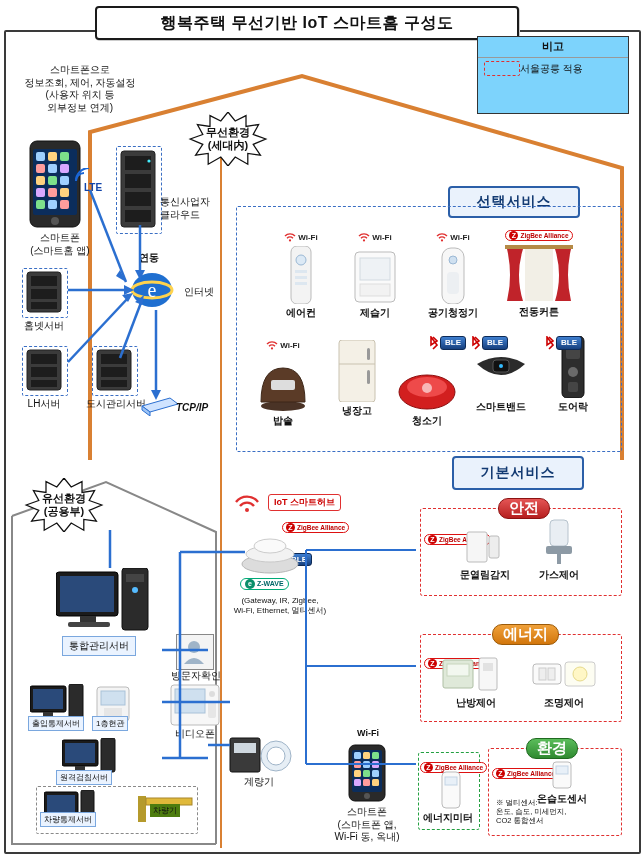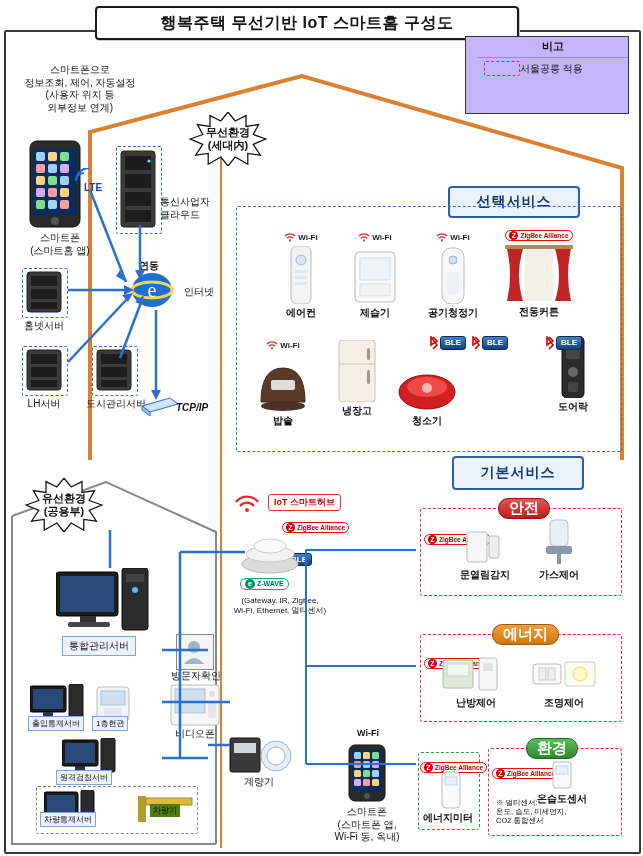--- a/index.html
+++ b/index.html
@@ -21,21 +21,21 @@
     position:absolute;left:95px;top:6px;width:420px;height:30px;
     border:2px solid #1a1a1a;border-radius:4px;
     background:#ffffff;
     display:flex;align-items:center;justify-content:center;
     font-size:16px;font-weight:bold;letter-spacing:0.5px;
     box-shadow:1px 1px 0 #ccc;
   }
   
   .legend{
     position:absolute;right:14px;top:36px;width:150px;height:76px;
-    border:1px solid #333;background:#c4b5fd;padding-left:12px;
+    border:1px solid #333;background:#7dd3fc;
   }
   .legend-title{
     text-align:center;font-size:11px;font-weight:bold;padding:2px 0 3px;
     border-bottom:1px solid #999;
   }
   .legend-row{display:flex;align-items:center;padding:3px 6px;font-size:10px;}
   .legend-swatch{width:34px;height:13px;border-radius:2px;}
   .sw-red{border:1.5px dashed #e03030;}
   .sw-green{border:1.5px dashed #22a040;}
   
@@ -209,21 +209,21 @@
   </svg>
   <div class="lbl" style="left:160px;top:196px;width:70px;text-align:left;white-space:pre-line;">통신사업자
 클라우드</div>
 
   <svg style="position:absolute;left:130px;top:270px;" width="44" height="40">
     <ellipse cx="22" cy="20" rx="20" ry="17" fill="#1f6fd0"></ellipse>
     <ellipse cx="22" cy="20" rx="20" ry="8" fill="none" stroke="#ffd34d" stroke-width="3"></ellipse>
     <text x="22" y="27" font-size="20" font-family="Liberation Serif, serif" fill="#fff" text-anchor="middle">e</text>
   </svg>
   <div class="lbl" style="left:176px;top:286px;width:46px;">인터넷</div>
-  <div class="lbl lbl-b" style="left:126px;top:260px;width:46px;">연동</div>
+  <div class="lbl lbl-b" style="left:126px;top:252px;width:46px;">연동</div>
 
   <div class="dashed-blue" style="left:22px;top:268px;width:44px;height:48px;"></div>
   <svg style="position:absolute;left:26px;top:271px;" width="36" height="42">
     <rect x="1" y="1" width="34" height="40" rx="3" fill="#3b3b3b" stroke="#222"></rect>
     <rect x="5" y="5" width="26" height="10" fill="#1d1d1d"></rect>
     <rect x="5" y="18" width="26" height="10" fill="#1d1d1d"></rect>
     <rect x="5" y="31" width="26" height="7" fill="#1d1d1d"></rect>
   </svg>
   <div class="lbl" style="left:14px;top:320px;width:60px;">홈넷서버</div>
 
@@ -406,20 +406,30 @@
     <div class="devimg">
       <svg width="62" height="46" viewBox="0 0 62 46">
           <ellipse cx="31" cy="26" rx="28" ry="17" fill="#d21f1f" stroke="#8d1010"></ellipse>
           <ellipse cx="31" cy="21" rx="20" ry="10" fill="#ee4a4a"></ellipse>
           <circle cx="31" cy="22" r="5" fill="#fff" opacity=".6"></circle>
         </svg>
     </div>
     <div class="cap">청소기</div>
   </div>
 
+  <div class="dev" style="left:462px;top:336px;">
+    <div class="devimg">
+      <svg width="60" height="52" viewBox="0 0 60 52">
+          <path d="M6 18 q24 -14 48 0 q-24 22 -48 0z" fill="#2b2b2b"></path>
+          <rect x="22" y="14" width="16" height="12" rx="3" fill="#111" stroke="#555"></rect>
+          <circle cx="30" cy="20" r="2" fill="#3bf"></circle>
+        </svg>
+    </div>
+    <div class="cap">스마트밴드</div>
+  </div>
   <div style="position:absolute;left:470px;top:336px;display:flex;">
     <svg width="10" height="14" viewBox="0 0 10 14" style="margin-right:2px;">
         <path d="M5 1 L9 5 L3 9 L3 1 L9 9 L5 13" fill="none" stroke="#c00" stroke-width="1.6"></path>
       </svg>
     <span class="ble">BLE</span>
   </div>
 
   <div class="dev" style="left:534px;top:336px;">
     <div class="devimg" style="height:62px;">
       <svg width="28" height="62" viewBox="0 0 28 62">

